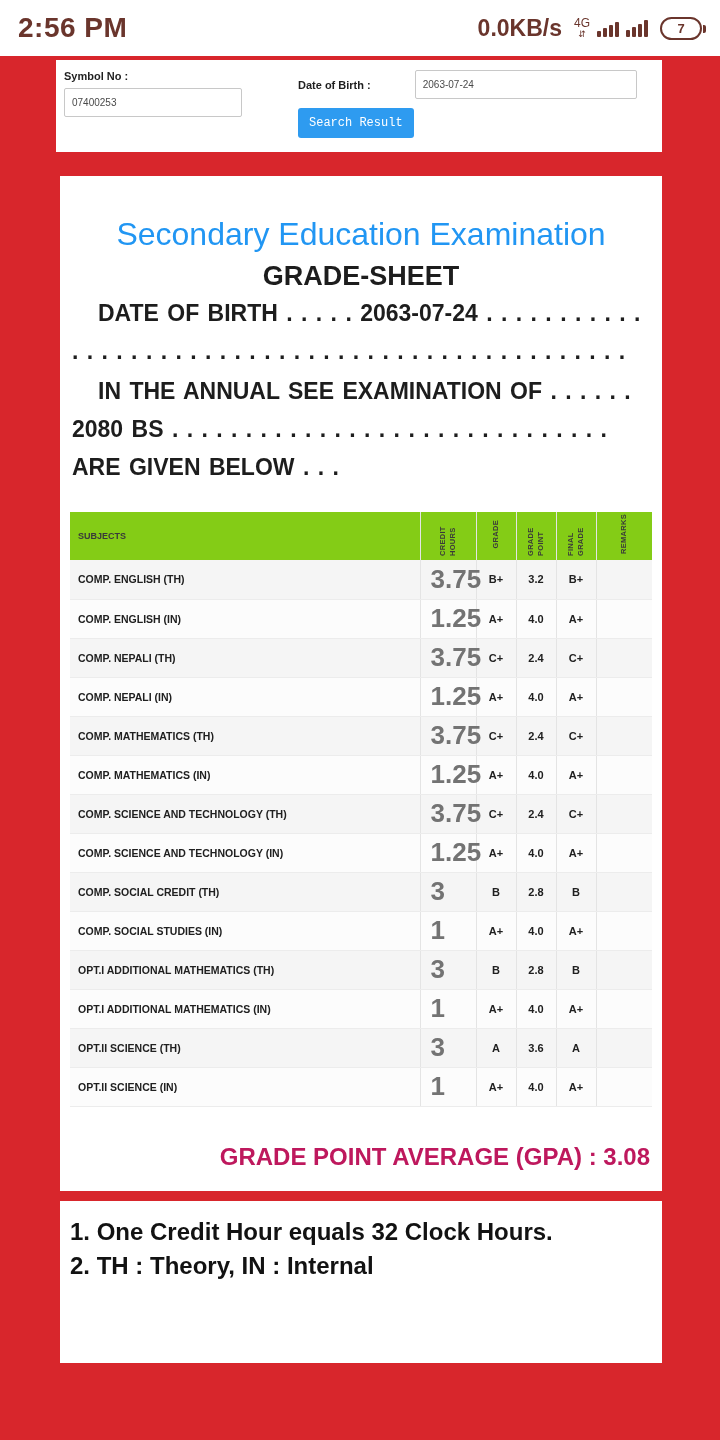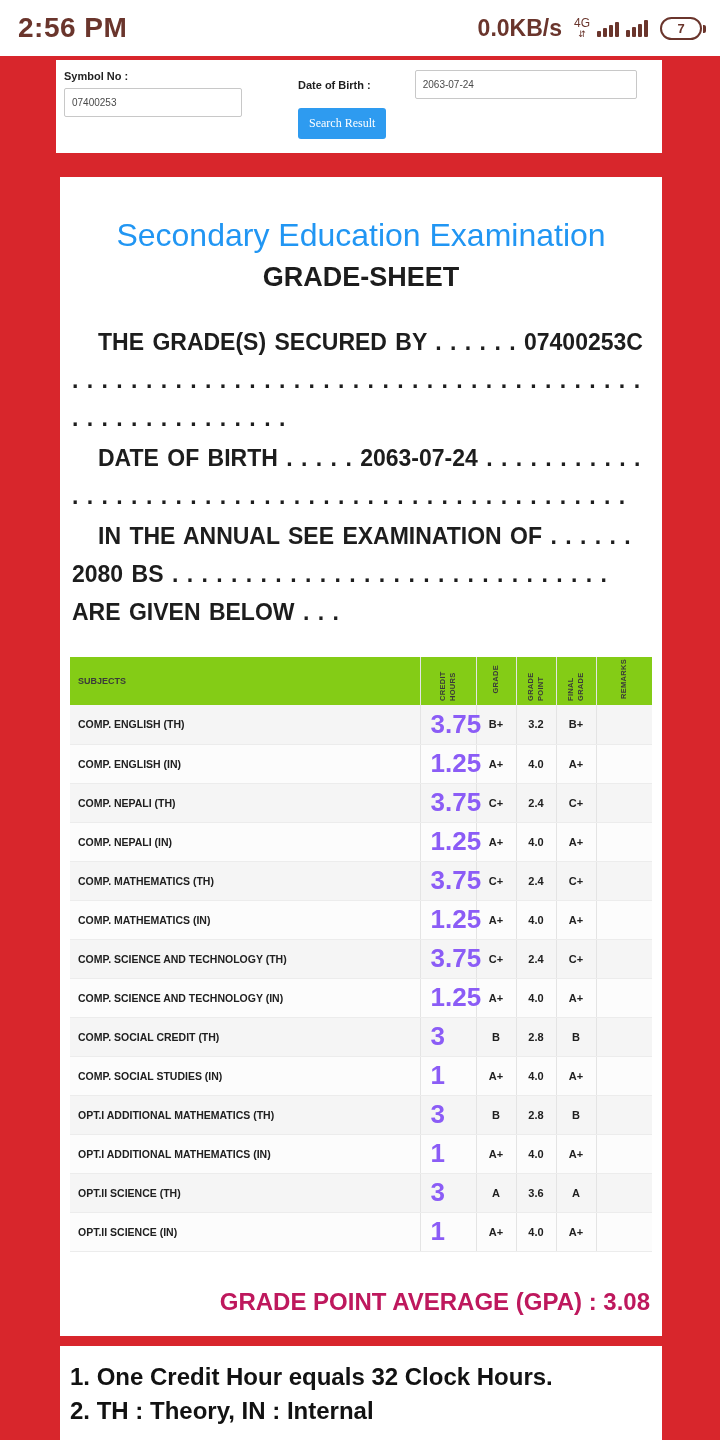--- a/index.html
+++ b/index.html
@@ -44,21 +44,21 @@
   .text-input {
     height:29px; border:1px solid #c8c8c8; border-radius:2px;
     font-size:10px; color:#4a4a4a; padding:0 7px; width:100%;
     font-family:"Liberation Sans", sans-serif; background:#fff;
   }
   .dob-row { display:flex; align-items:center;gap:36px; }
   .dob-row .form-label { margin:0 8px 0 0; white-space:nowrap; }
   .dob-input { width:222px; }
   .search-btn {
     margin-top:9px; background:#2e9bf0; color:#fff; border:none; border-radius:3px;
-    font-size:12px; padding:8px 11px; font-family:Liberation Serif, serif; cursor:pointer;
+    font-size:12px; padding:8px 11px; font-family:Liberation Mono, monospace; cursor:pointer;
   }
 
   
   .sheet-card { margin:24px 58px 0 60px; background:#ffffff; padding:40px 10px 20px; }
   .sheet-title { text-align:center; color:#2196f3; font-size:32px; font-weight:400; }
   .sheet-subtitle { text-align:center; font-size:27px; font-weight:700; color:#1d1d1d; margin-top:8px; }
   .sheet-para {
     font-size:23px; font-weight:700; color:#1d1d1d;
     line-height:38px; text-indent:26px; margin:2px 2px 0; word-spacing:2px;
   }
@@ -69,21 +69,21 @@
   .grade-table th { background:#84cc16; font-weight:700; color:#3a3a3a; height:48px; vertical-align:middle; }
   th.th-subjects { text-align:left; padding-left:8px; font-size:9px; }
   .vlbl {
     display:inline-block; writing-mode:vertical-rl; transform:rotate(180deg);
     max-height:44px; font-size:7.5px; line-height:1.3; letter-spacing:0.3px;
     white-space:normal; text-align:left;
   }
   .grade-table td { border-bottom:1px solid #ececec; height:39px; }
   .grade-table td + td, .grade-table th + th { border-left:1px solid #e4e4e4; }
   td.c-subject { font-size:10.5px; font-weight:700; color:#202020; padding-left:8px; text-align:left; }
-  td.c-credit { font-size:26px; font-weight:700; color:#8b5cf6; padding-left:10px; text-align:left; }
+  td.c-credit { font-size:26px; font-weight:700; color:#737373; padding-left:10px; text-align:left; }
   td.c-grade, td.c-point, td.c-final { font-size:11px; font-weight:700; text-align:center; color:#202020; }
   td.c-remarks { font-size:11px; text-align:center; }
   tbody tr:nth-child(odd) { background:#f5f5f5; }
   tbody tr:nth-child(even) { background:#fcfcfc; }
 
   .gpa-line { margin-top:36px; text-align:right; font-size:24px; font-weight:700; color:#be185d; padding-right:2px; }
 
   
   .notes-card { margin:10px 58px 0 60px; background:#ffffff; padding:14px 10px 80px; }
   .note-line { font-size:24px; font-weight:700; color:#121212; line-height:34px; }
@@ -128,21 +128,20 @@
       <input class="text-input dob-input" type="text" value="2063-07-24" style="">
     </div>
     <button class="search-btn">Search Result</button>
   </div>
 </div>
 
 <div class="sheet-card">
   <div class="sheet-title">Secondary Education Examination</div>
   <div class="sheet-subtitle">GRADE-SHEET</div>
 
-  <p class="sheet-para first">THE GRADE(S) SECURED BY . . . . . . 07400253C . . . . . . . . . . . . . . . . . . . . . . . . . . . . . . . . . . . . . . . . . . . . . . . . . . . . . .</p>
   <p class="sheet-para">DATE OF BIRTH . . . . . 2063-07-24 . . . . . . . . . . . . . . . . . . . . . . . . . . . . . . . . . . . . . . . . . . . . . . . . .</p>
   <p class="sheet-para">IN THE ANNUAL SEE EXAMINATION OF . . . . . . 2080 BS . . . . . . . . . . . . . . . . . . . . . . . . . . . . . . ARE GIVEN BELOW . . .</p>
 
   <table class="grade-table">
     <colgroup>
       <col style="width:350px">
         <col style="width:56px">
         <col style="width:40px">
       <col style="width:40px">
         <col style="width:40px">

